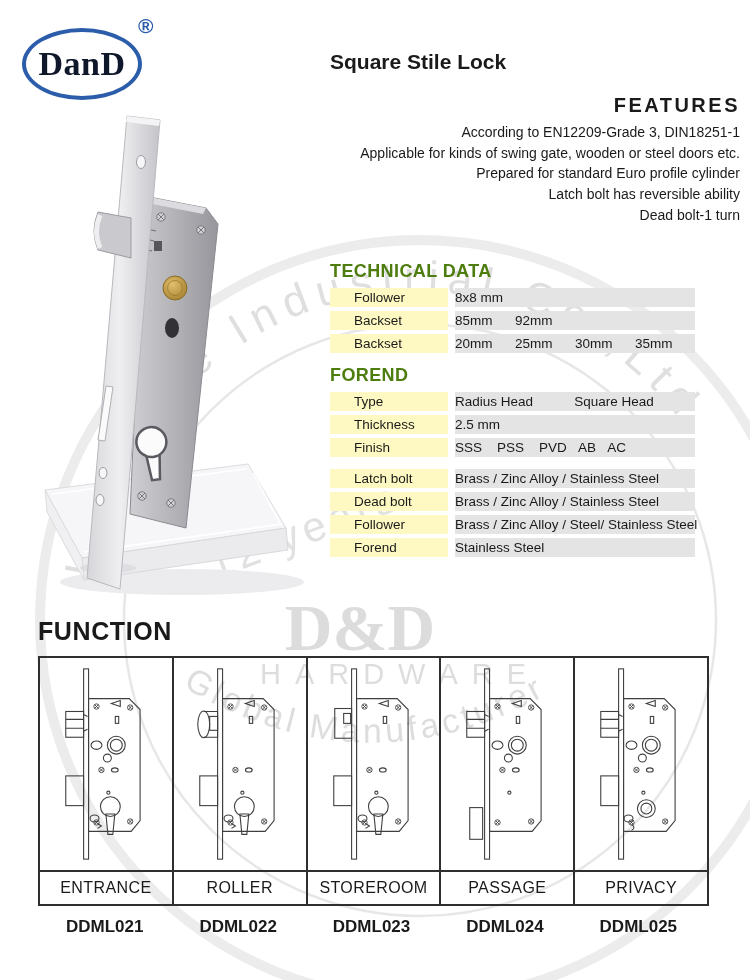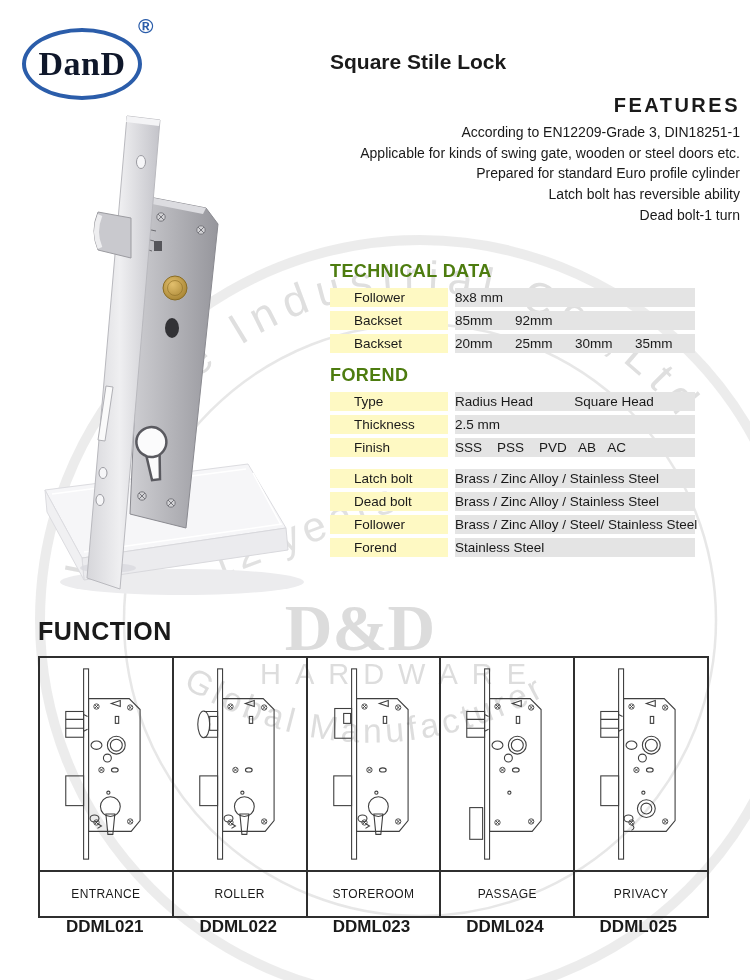--- a/index.html
+++ b/index.html
@@ -33,21 +33,21 @@
   
   .photo{left:30px;top:100px;width:300px;height:510px;}
 
   
   .func-heading{left:38px;top:617px;font-size:25px;font-weight:bold;letter-spacing:.6px;}
   .func-table{position:absolute;left:38px;top:656px;width:667px;border:2px solid #2f2f2f;display:flex;z-index:1;}
   .func-col{flex:1;min-width:0;border-right:2px solid #2f2f2f;display:flex;flex-direction:column;}
   .func-col:last-child{border-right:none;}
   .func-diagram{height:212px;border-bottom:2px solid #2f2f2f;}
   .func-diagram svg{width:100%;height:100%;display:block;}
-  .func-label{height:44px;display:flex;align-items:center;justify-content:center;font-size:12px;letter-spacing:.4px;}
+  .func-label{height:32px;display:flex;align-items:center;justify-content:center;font-size:16px;letter-spacing:.4px;}
   .func-codes{position:absolute;left:38px;top:917px;width:667px;display:flex;z-index:1;}
   .func-code{flex:1;text-align:center;font-weight:bold;font-size:17px;}
 </style>
 </head>
 <body>
 
 <div class="page">
 
   <svg class="wm" viewBox="0 0 750 980" aria-hidden="true">
     <defs>

